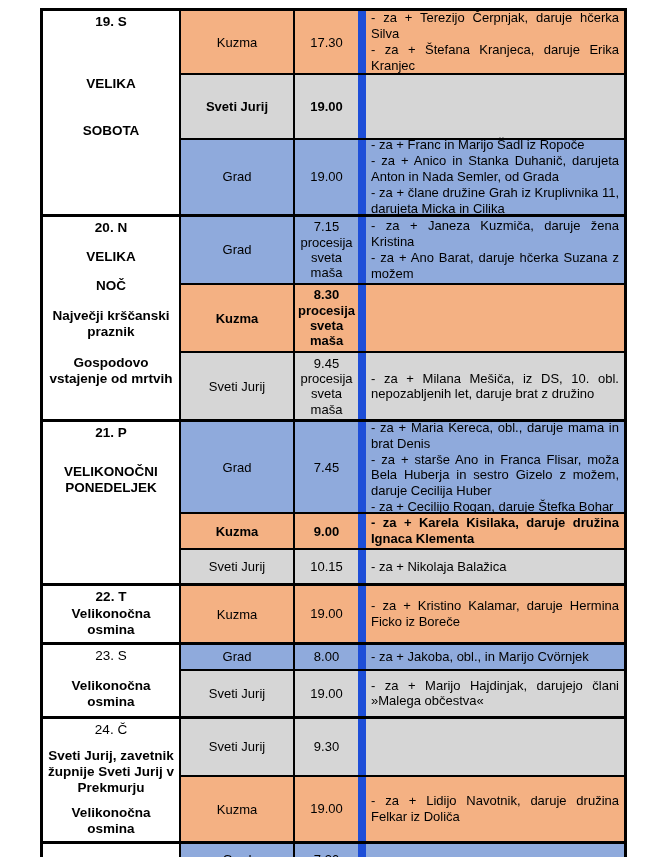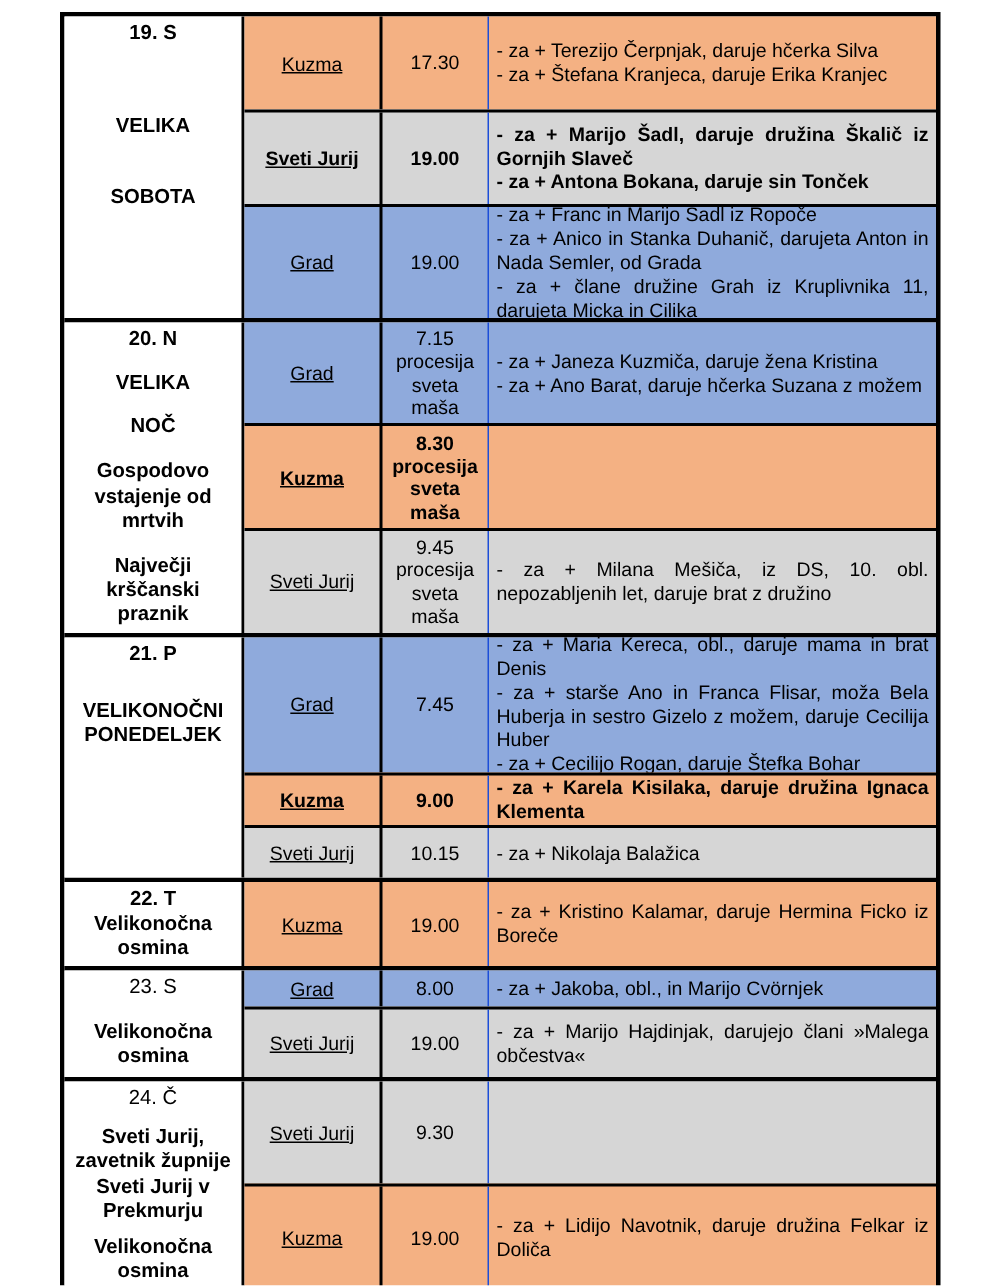--- a/index.html
+++ b/index.html
@@ -22,52 +22,51 @@
     top: 8px;
     width: 587px;
     box-sizing: border-box;
     border: 3px solid #000000;
     background: #ffffff;
   }
   .block { display: flex; align-items: stretch; }
   .block + .block { border-top: 3px solid #000000; }
 
   .date-cell {
-    width: 120px;
+    width: 138px;
     box-sizing: border-box;
     flex-shrink: 0;
     border-right: 2px solid #000000;
     background: #ffffff;
     text-align: center;
     padding: 3px 4px 4px 4px;
     font-size: 13.5px;
     line-height: 1.2;
   }
   .dline { font-weight: 400; }
   .dline.b { font-weight: 700; }
 
   .rows { flex: 1; display: flex; flex-direction: column; min-width: 0; }
   .row { display: flex; align-items: stretch; flex: 1; }
   .row + .row { border-top: 2px solid #000000; }
   .row.bold { font-weight: 700; }
 
   .cell { box-sizing: border-box; font-size: 13px; }
   .cell.loc {
-    width: 92px;
+    width: 114px;
     flex-shrink: 0;
     border-right: 2px solid #000000;
     display: flex; align-items: center; justify-content: center;
     text-align: center;
     padding: 2px;
-    text-decoration: underline;
   }
   .cell.time {
     width: 71px;
     flex-shrink: 0;
-    border-right: 1px solid #1d4ed8;
+    border-right: 8px solid #1d4ed8;
     display: flex; align-items: center; justify-content: center;
     text-align: center;
     white-space: pre-line;
     line-height: 1.18;
     padding: 2px 1px;
   }
   .cell.desc {
     flex: 1;
     min-width: 0;
     display: flex; align-items: center;
@@ -117,44 +116,40 @@
           <div class="cell loc">Kuzma</div>
           <div class="cell time">17.30</div>
           <div class="cell desc">
               <span>- za + Terezijo Čerpnjak, daruje hčerka Silva
 - za + Štefana Kranjeca, daruje Erika Kranjec</span>
             </div>
         </div>
         <div class="row r1 bold" style="background: rgb(214, 214, 214);">
           <div class="cell loc">Sveti Jurij</div>
           <div class="cell time">19.00</div>
-          <div class="cell desc">
-              <span>- za + Marijo Šadl, daruje družina Škalič iz Gornjih Slaveč
-- za + Antona Bokana, daruje sin Tonček</span>
-            </div>
         </div>
         <div class="row r2" style="background: rgb(143, 170, 220);">
           <div class="cell loc">Grad</div>
           <div class="cell time">19.00</div>
           <div class="cell desc">
               <span>- za + Franc in Marijo Šadl iz Ropoče
 - za + Anico in Stanka Duhanič, darujeta Anton in Nada Semler, od Grada
 - za + člane družine Grah iz Kruplivnika 11, darujeta Micka in Cilika</span>
             </div>
         </div>
       </div>
     </section>
 
     <section class="block b2">
       <div class="date-cell">
         <div class="dline b l0">20. N</div>
         <div class="dline b l1">VELIKA</div>
         <div class="dline b l2">NOČ</div>
+        <div class="dline b l4">Največji krščanski praznik</div>
         <div class="dline b l3">Gospodovo vstajenje od mrtvih</div>
-        <div class="dline b l4">Največji krščanski praznik</div>
       </div>
       <div class="rows">
         <div class="row r0" style="background: rgb(143, 170, 220);">
           <div class="cell loc">Grad</div>
           <div class="cell time">7.15
 procesija
 sveta
 maša</div>
           <div class="cell desc">
               <span>- za + Janeza Kuzmiča, daruje žena Kristina

